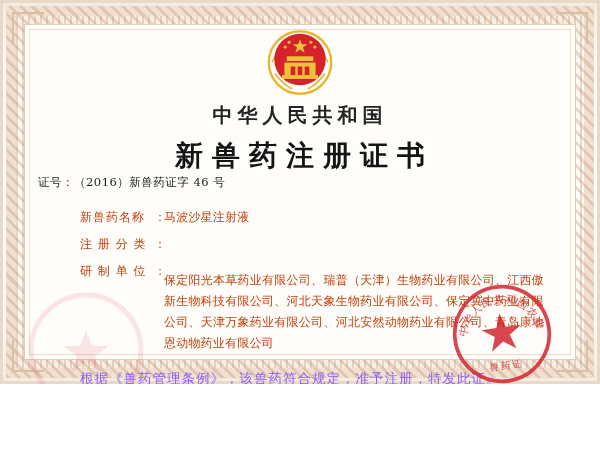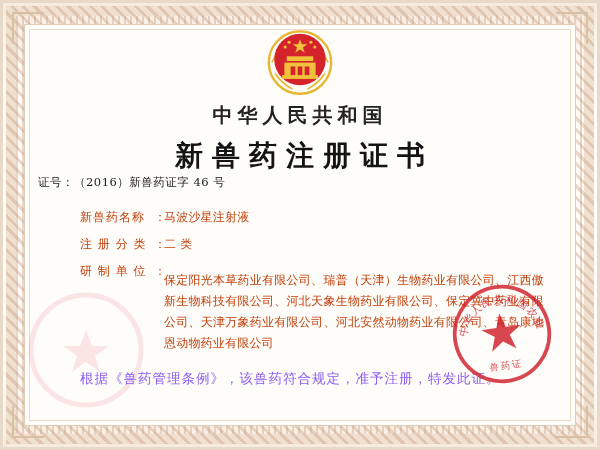--- a/index.html
+++ b/index.html
@@ -11,21 +11,21 @@
     height: 450px;
     overflow: hidden;
     background: #ffffff;
     font-family: "DejaVu Serif", "Liberation Serif", serif;
   }
 
   
   .certificate {
     position: relative;
     width: 600px;
-    height: 450px;
+    height: 384px;
     box-sizing: border-box;
     background: #fdf8f3;
     overflow: hidden;
   }
 
   
   .border-outer {
     position: absolute;
     left: 0; top: 0; right: 0; bottom: 0;
     border: 3px solid #e8d9c9;
@@ -267,21 +267,20 @@
 
       <div class="field-row">
         <div class="field-label">新兽药名称</div>
         <div class="field-colon">：</div>
         <div class="field-value">马波沙星注射液</div>
       </div>
 
       <div class="field-row">
         <div class="field-label">注 册 分 类</div>
         <div class="field-colon">：</div>
-        <div class="field-value">二 类</div>
       </div>
 
       <div class="field-row">
         <div class="field-label">研 制 单 位</div>
         <div class="field-colon">：</div>
         <div class="field-value multiline">保定阳光本草药业有限公司、瑞普（天津）生物药业有限公司、江西傲新生物科技有限公司、河北天象生物药业有限公司、保定冀中药业有限公司、天津万象药业有限公司、河北安然动物药业有限公司、青岛康地恩动物药业有限公司</div>
       </div>
 
     </div>
 

